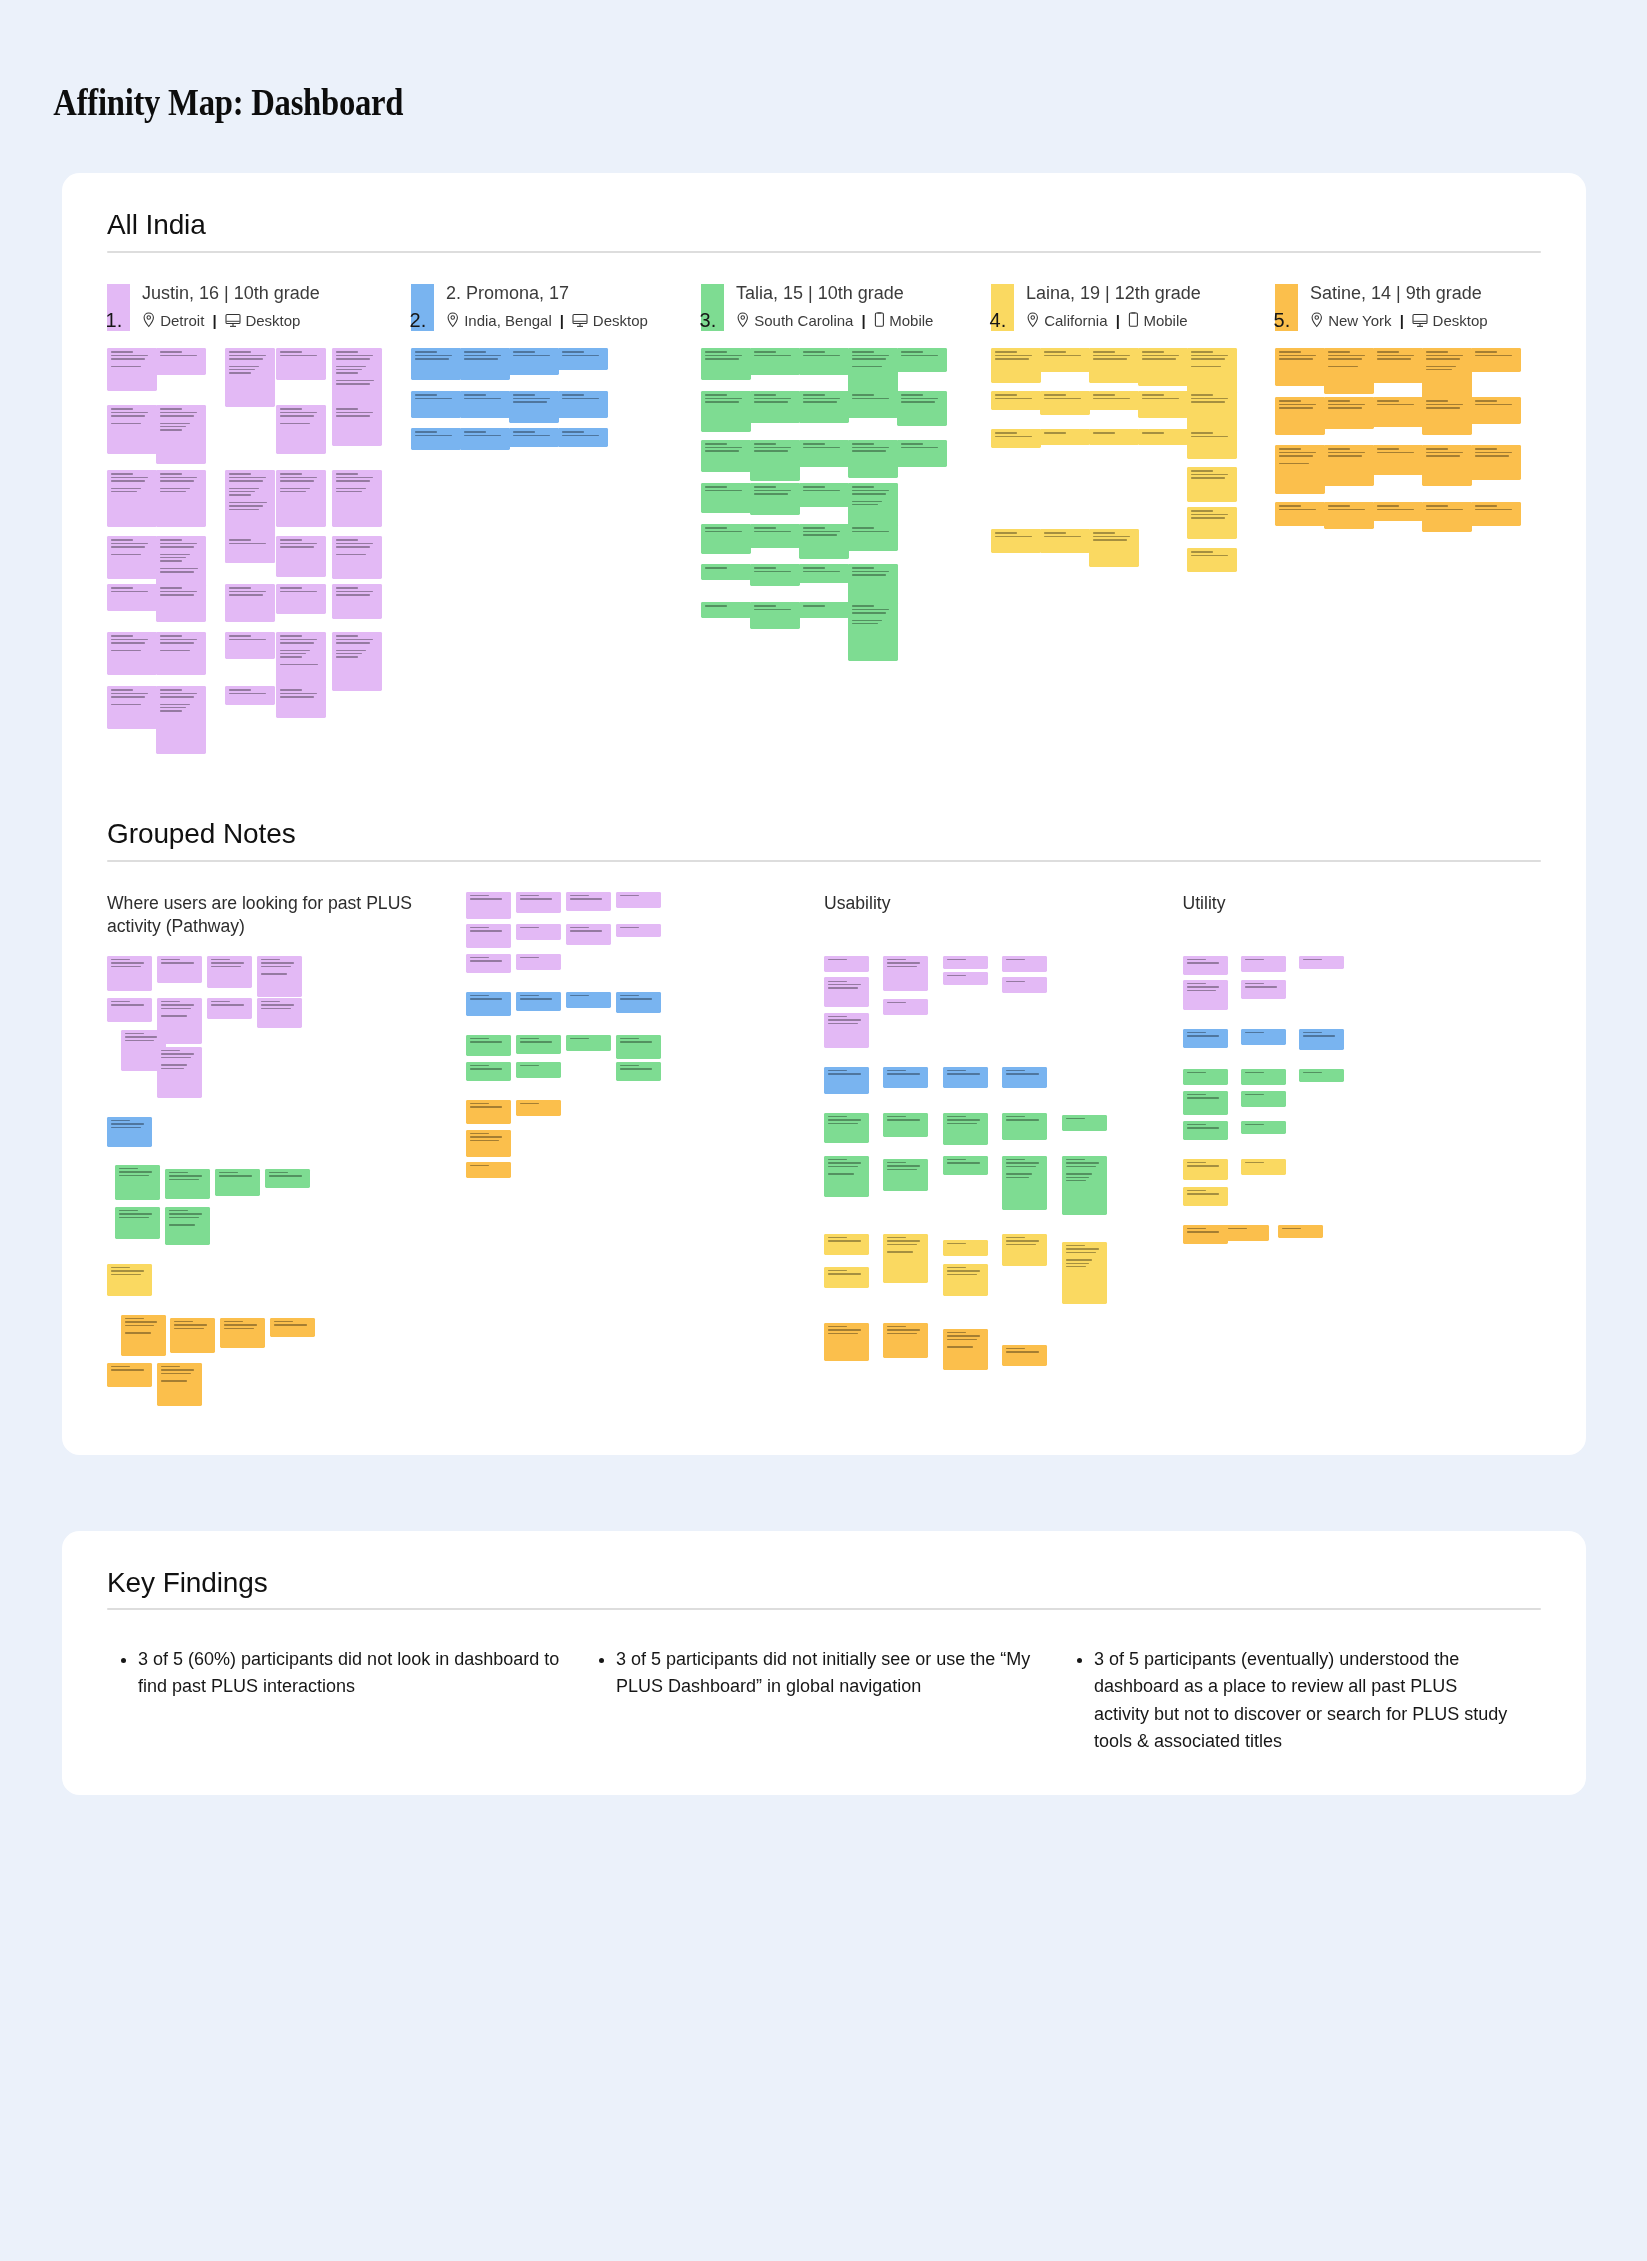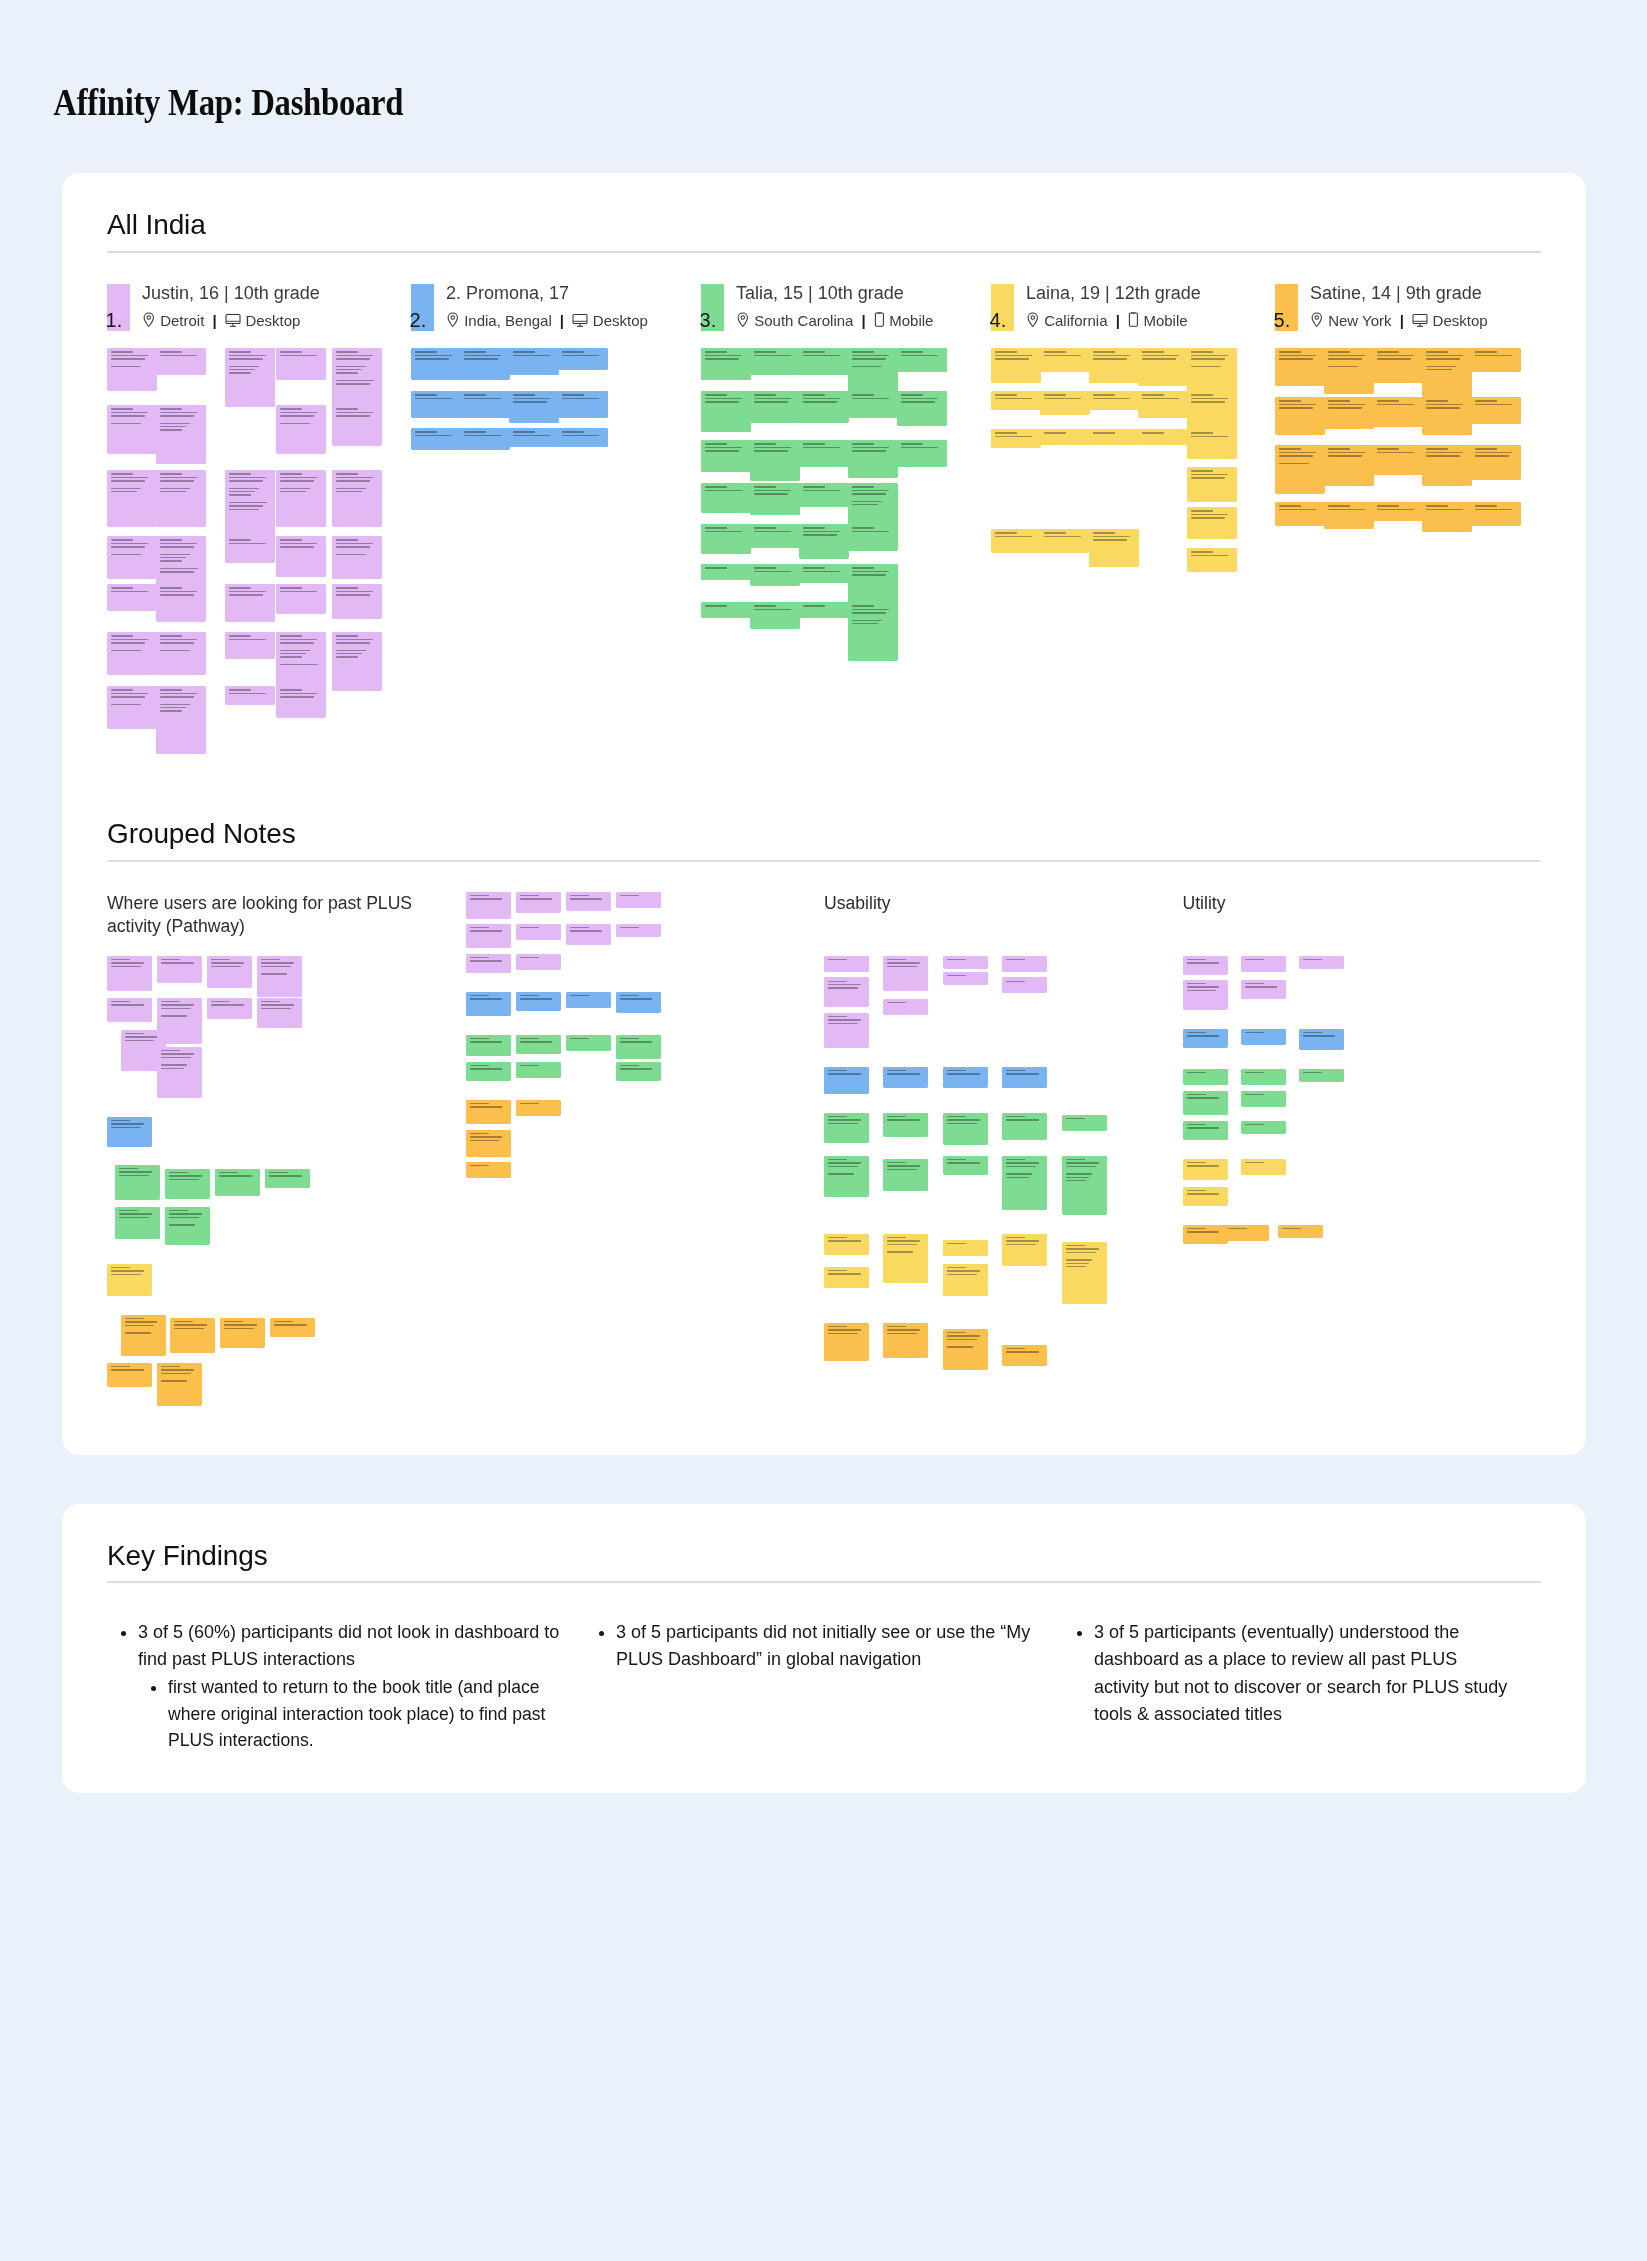--- a/index.html
+++ b/index.html
@@ -23,21 +23,21 @@
     transform: scaleX(0.86);
     transform-origin: left center;
   }
 
   .card {
     background: #ffffff;
     border-radius: 17.6px;
     margin: 0 62px;
     padding: 36px 45px 38px 45px;
   }
-  .card + .card { margin-top: 49px; }
+  .card + .card { margin-top: 76px; }
 
   .section-head {
     font-size: 28px;
     font-weight: 400;
     color: #111111;
     margin: 0 0 2.7px 0;
     letter-spacing: -0.1px;
   }
   .rule {
     height: 2px;
@@ -1813,23 +1813,21 @@
     </div>
 
   </div>
 
   <div class="card">
     <div class="section-head">Key Findings</div>
     <div class="rule"></div>
     <div class="findings" id="findings">
         <div class="finding-col">
           <ul class="kf">
-            <li><span>3 of 5 (60%) participants did not look in dashboard to find past PLUS interactions</span><ul>
-                <li>first wanted to return to the book title (and place where original interaction took place) to find past PLUS interactions.</li>
-              </ul></li>
+            <li><span>3 of 5 (60%) participants did not look in dashboard to find past PLUS interactions</span></li>
           </ul>
         </div>
         <div class="finding-col">
           <ul class="kf">
             <li><span>3 of 5 participants did not initially see or use the “My PLUS Dashboard” in global navigation</span></li>
           </ul>
         </div>
         <div class="finding-col">
           <ul class="kf">
             <li><span>3 of 5 participants (eventually) understood the dashboard as a place to review all past PLUS activity but not to discover or search for PLUS study tools &amp; associated titles</span></li>

